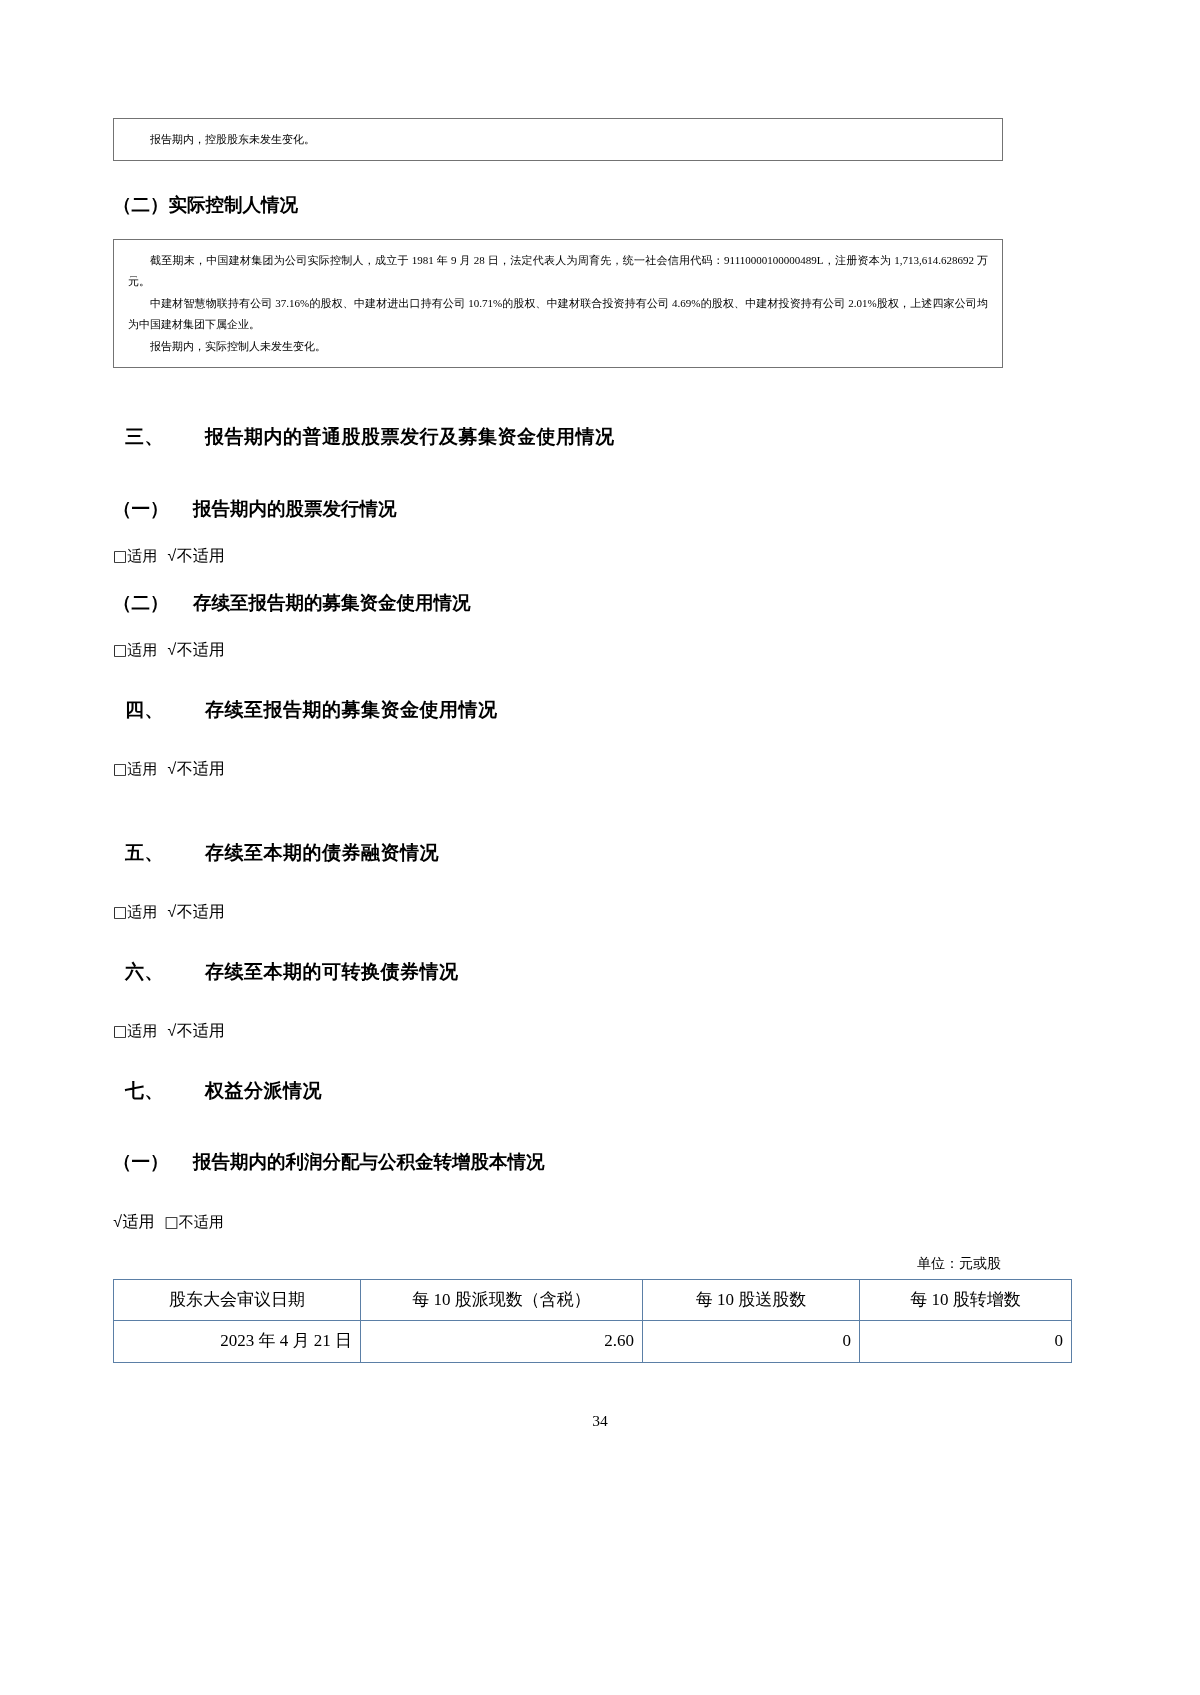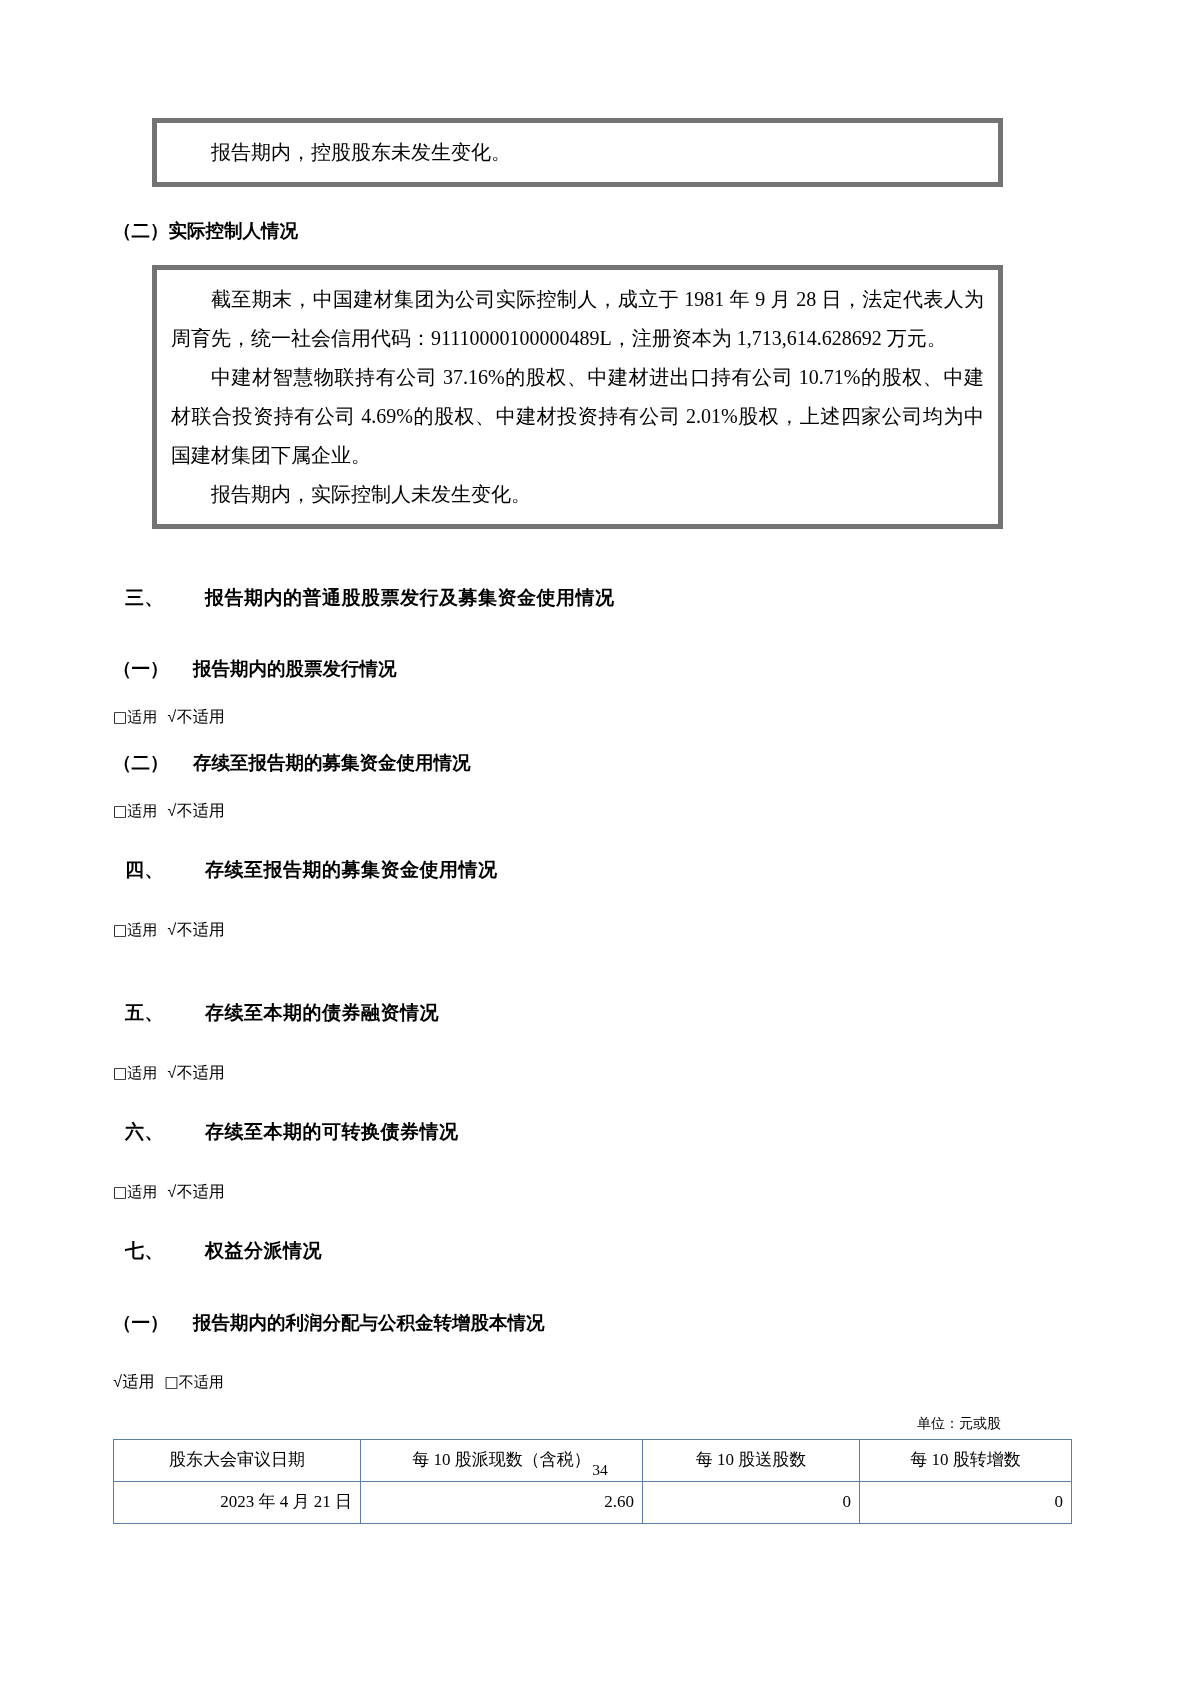--- a/index.html
+++ b/index.html
@@ -22,27 +22,26 @@
     overflow: hidden;
   }
   .content {
     position: absolute;
     left: 113px;
     top: 118px;
     width: 890px;
   }
   
   .note-box {
-    border: 5px solid #737373;
+    border: 1px solid #737373;
     box-sizing: border-box;
     padding: 10px 14px 10px 14px;
-    font-size: 20px;
+    font-size: 11px;
     line-height: 1.95;
     color: #000;
-    margin-left: 39px;
   }
   .note-box p {
     margin: 0;
     text-align: justify;
   }
   .indent2 {
     text-indent: 2em;
   }
   .gap-s { height: 18px; }
   .gap-m { height: 30px; }
@@ -103,21 +102,21 @@
   table.div-table td.left {
     text-align: right;
   }
   table.div-table td.right {
     text-align: right;
   }
   .page-number {
     position: absolute;
     left: 0;
     right: 0;
-    top: 1461px;
+    top: 1412px;
     text-align: center;
     font-size: 15.5px;
     font-family: "Liberation Serif", serif;
   }
 </style>
 </head>
 <body>
 
 <div class="page">
   <div class="content">

